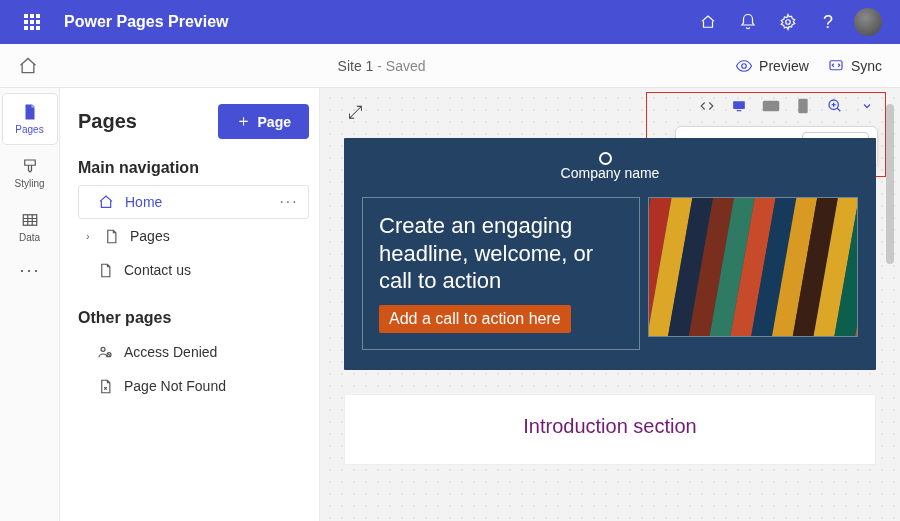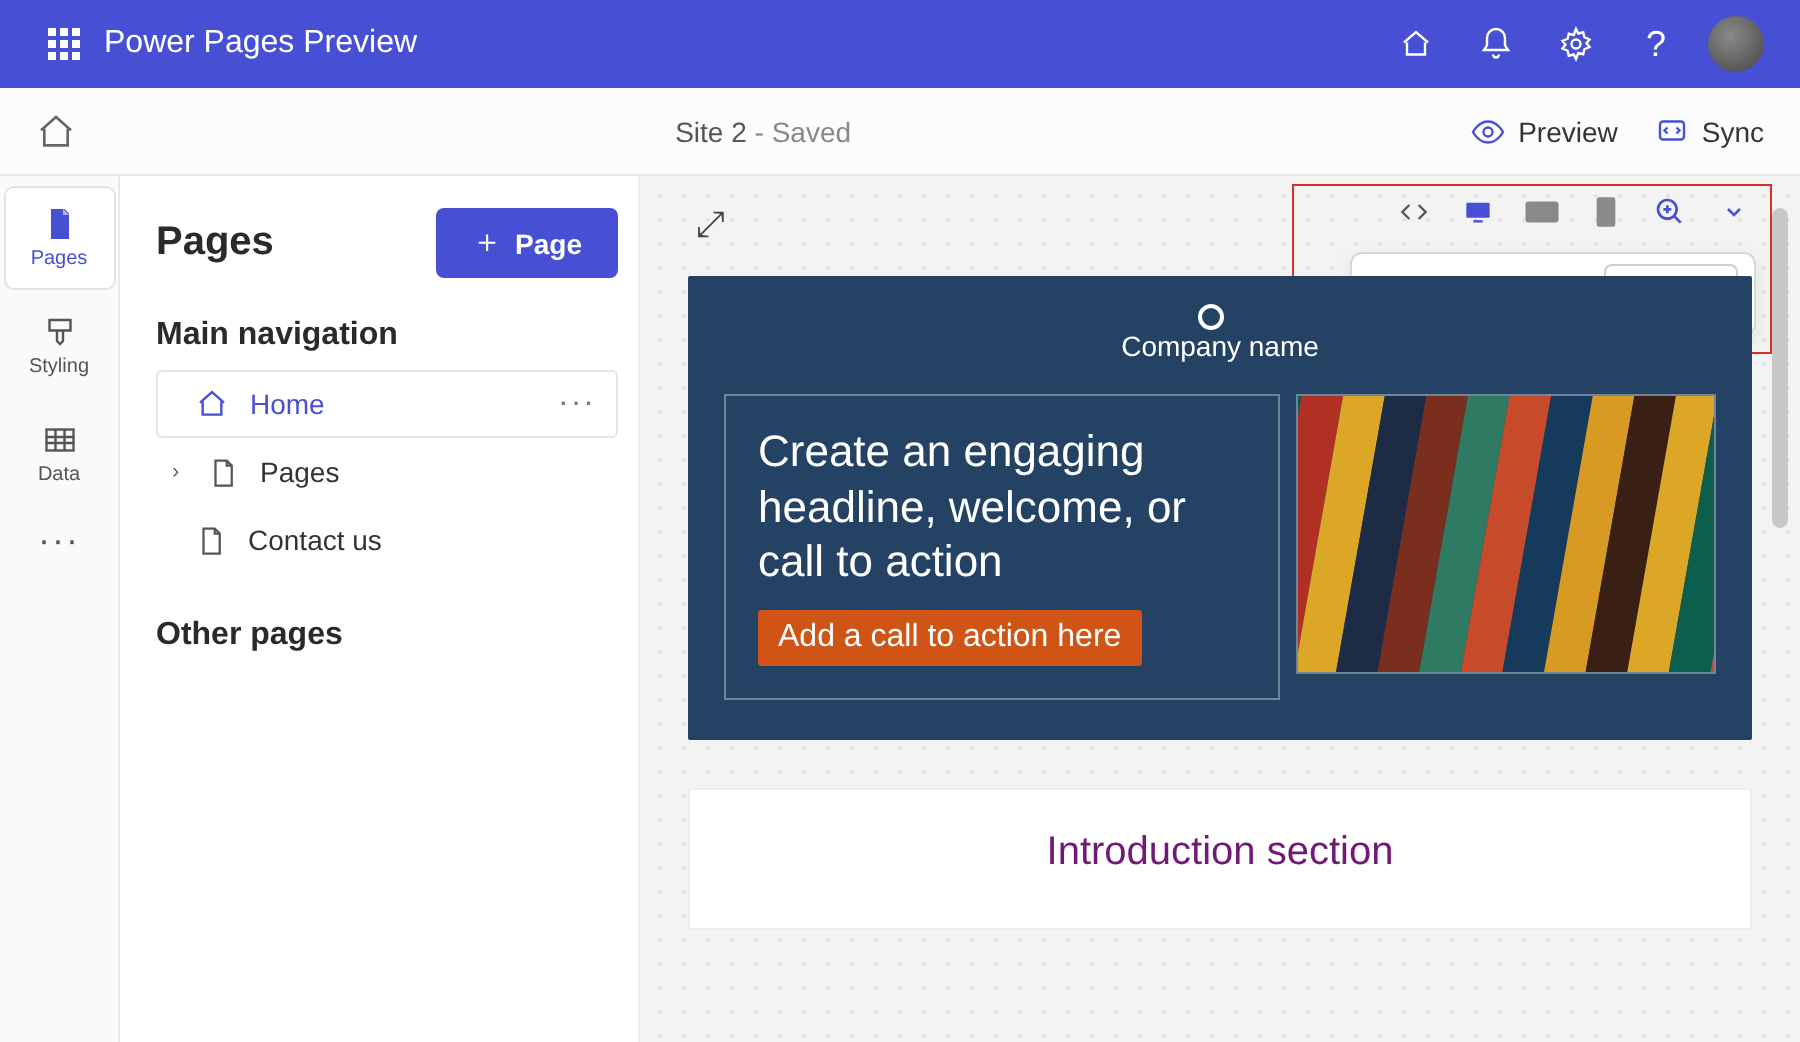--- a/index.html
+++ b/index.html
@@ -1,20 +1,20 @@
 <!DOCTYPE html>
 <html><head>
 <meta charset="utf-8">
 <style>
   * { box-sizing: border-box; margin: 0; padding: 0; font-family: "Segoe UI", Arial, sans-serif; }
   html, body { width: 900px; height: 521px; overflow: hidden; background: #fff; }
   
   
   .topbar { background: #4750D5; color: #fff; height: 44px; display: flex; align-items: center; padding: 0 12px; }
-  .app-title { font-size: 16px; font-weight: 400; flex: 1; }
+  .app-title { font-size: 16px; font-weight: 700; margin-left: 12px; flex: 1; }
   .topbar .hdr-icon { width: 40px; height: 44px; display: flex; align-items: center; justify-content: center; cursor: pointer; }
   .waffle { display: grid; grid-template-columns: repeat(3,4px); grid-template-rows: repeat(3,4px); gap: 2px; }
   .waffle span { background: #fff; width: 4px; height: 4px; }
   .avatar { width: 28px; height: 28px; border-radius: 50%; background: radial-gradient(circle at 40% 35%, #8a8a8a, #444); }
 
   
   .subbar { height: 44px; background: #fcfcfd; border-bottom: 1px solid #e6e6e6; display: flex; align-items: center; padding: 0 18px; }
   .subbar .home-btn { color: #555; margin-right: 8px; }
   .subbar .site-label { flex: 1; text-align: center; color: #555; font-size: 14px; }
   .subbar .site-label .saved { color: #888; }
@@ -129,21 +129,21 @@
 </div>
 
 <div class="subbar">
   <div class="home-btn">
     <svg width="20" height="20" viewBox="0 0 24 24" fill="none" stroke="#666" stroke-width="1.6">
         <path d="M3 11l9-8 9 8"></path>
         <path d="M5 10v10h14V10"></path>
       </svg>
   </div>
   <div class="site-label">
-    <span>Site 2</span><span class="saved"> - Saved</span>
+    <span>Site 1</span><span class="saved"> - Saved</span>
   </div>
   <div class="action">
     <svg width="18" height="18" viewBox="0 0 24 24" fill="none" stroke="#4750D5" stroke-width="1.6">
         <path d="M2 12s3.5-7 10-7 10 7 10 7-3.5 7-10 7S2 12 2 12z"></path>
         <circle cx="12" cy="12" r="3"></circle>
       </svg>
     <span>Preview</span>
   </div>
   <div class="action">
     <svg width="18" height="18" viewBox="0 0 24 24" fill="none" stroke="#4750D5" stroke-width="1.6">
@@ -216,20 +216,43 @@
             <svg width="15" height="15" viewBox="0 0 24 24" fill="none" stroke="#555" stroke-width="1.8">
               <path d="M6 2h9l4 4v16H6z"></path>
               <path d="M15 2v4h4"></path>
             </svg>
           </span>
         <span>Contact us</span>
       </li>
     </ul>
     <div class="section-gap"></div>
     <div class="section-label">Other pages</div>
+    <ul class="tree">
+      <li class="sub">
+        <span class="row-ico">
+            <svg width="16" height="16" viewBox="0 0 24 24" fill="none" stroke="#555" stroke-width="1.8">
+              <circle cx="9" cy="8" r="3"></circle>
+              <path d="M3 20c0-3 3-5 6-5s6 2 6 5"></path>
+              <circle cx="18" cy="16" r="3"></circle>
+              <path d="M16.5 14.5l3 3"></path>
+            </svg>
+          </span>
+        <span>Access Denied</span>
+      </li>
+      <li class="sub">
+        <span class="row-ico">
+            <svg width="15" height="15" viewBox="0 0 24 24" fill="none" stroke="#555" stroke-width="1.8">
+              <path d="M6 2h9l4 4v16H6z"></path>
+              <path d="M15 2v4h4"></path>
+              <path d="M10 13l4 4M14 13l-4 4"></path>
+            </svg>
+          </span>
+        <span>Page Not Found</span>
+      </li>
+    </ul>
   </div>
 
   <div class="canvas">
     <div class="dotgrid"></div>
     <div class="resize-arrow">⤢</div>
 
     <div class="overlay-box"></div>
     <div class="device-bar">
       <div class="dico">
           <svg width="18" height="14" viewBox="0 0 24 24" fill="none" stroke="#555" stroke-width="2">

